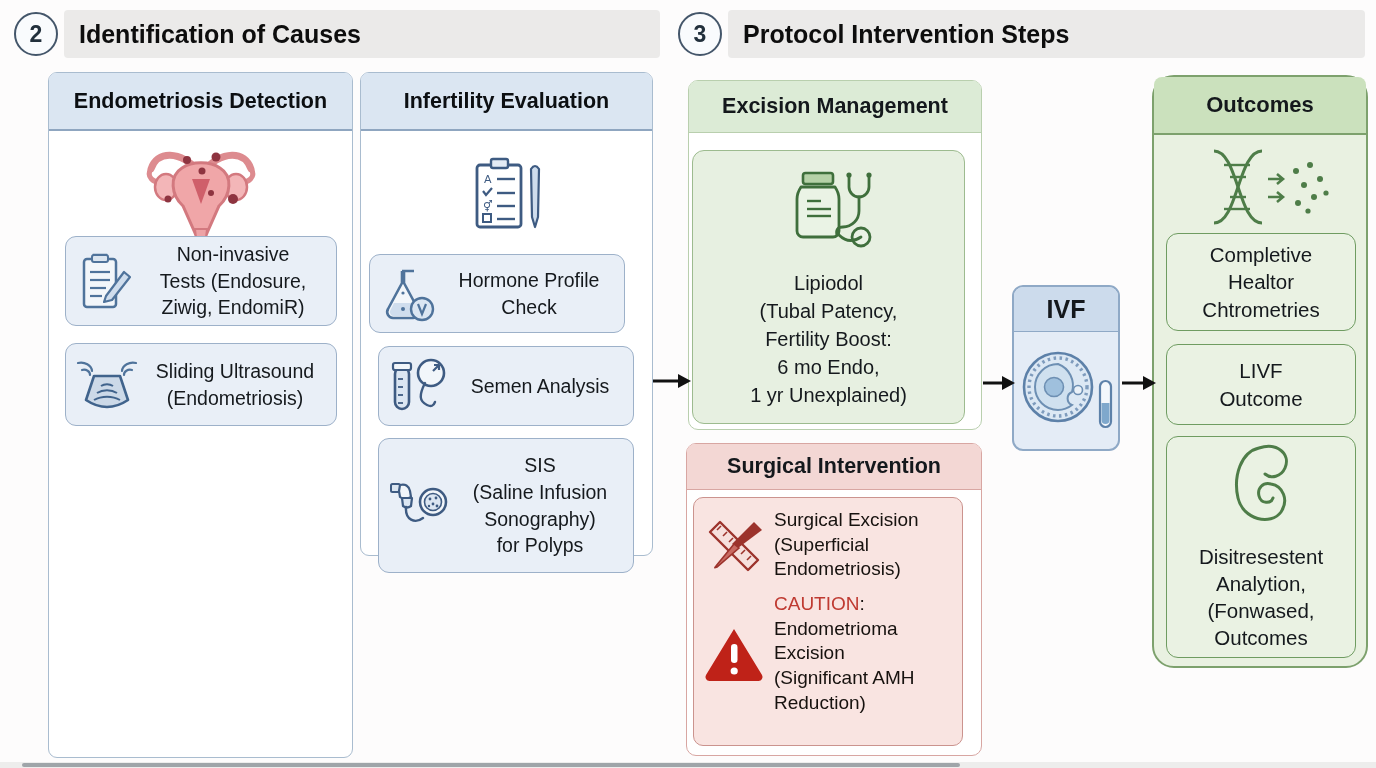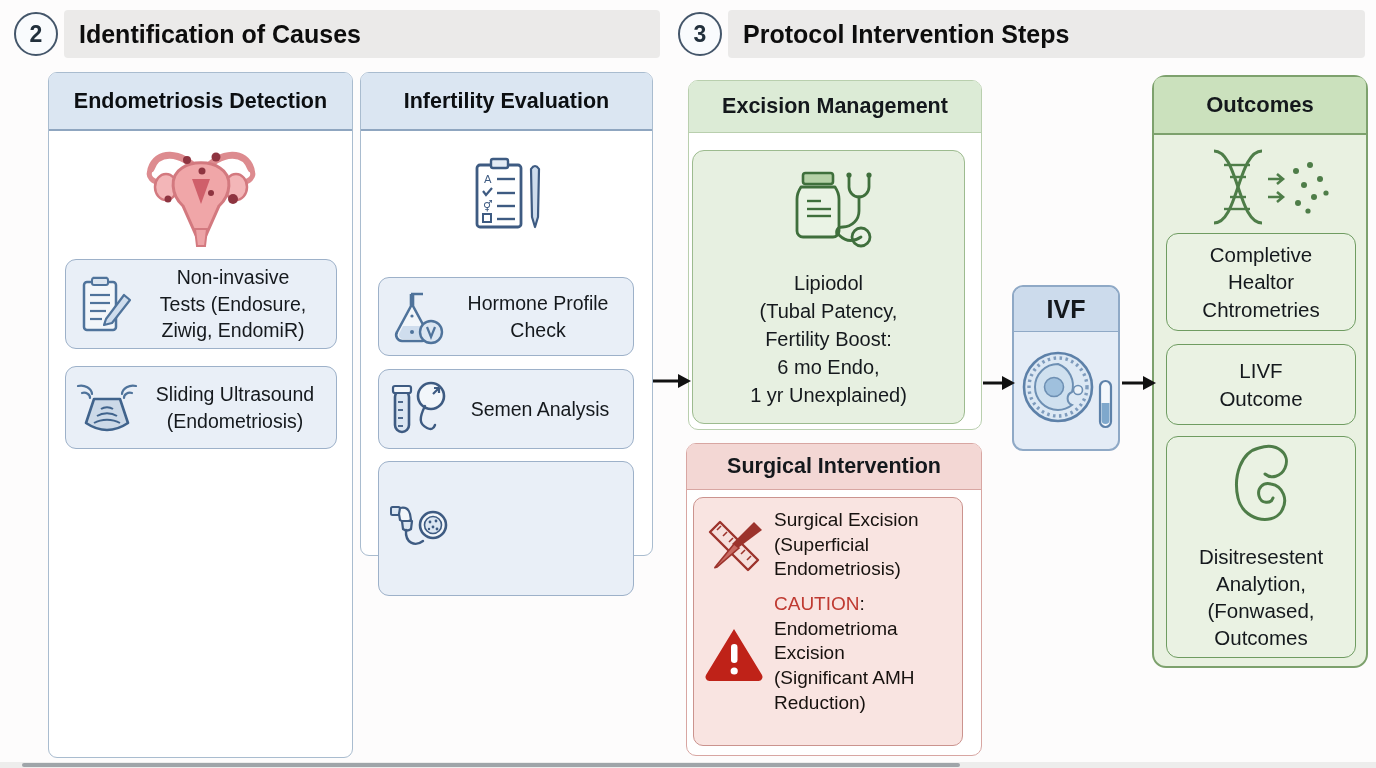--- a/index.html
+++ b/index.html
@@ -14,21 +14,21 @@
   .section-bar{position:absolute;height:48px;background:#ebeae9;border-radius:4px;
     display:flex;align-items:center;padding-left:15px;font-size:25px;font-weight:bold;color:#0d0d0d;}
 
   
   .col{position:absolute;background:#ffffff;border:1.5px solid #a9bccf;border-radius:9px;}
   .col-header{height:58px;background:#dbe6f2;border-bottom:2px solid #8fa6c0;
     border-radius:7px 7px 0 0;display:flex;align-items:center;justify-content:center;
     font-size:21.5px;font-weight:bold;color:#0c0f12;text-align:center;}
 
   .bcard{position:absolute;background:#e9eff7;border:1.5px solid #9db1c9;border-radius:11px;
-    display:flex;align-items:center;padding:6px 10px;gap:6px;margin-top:23px;}
+    display:flex;align-items:center;padding:6px 10px;gap:6px;}
   .bcard .txt{flex:1;text-align:center;font-size:19.5px;line-height:1.36;color:#15191d;}
   .preline{white-space:pre-line;}
   .icon-wrap{flex:none;display:flex;align-items:center;justify-content:center;}
   .center-icon{position:absolute;left:0;right:0;display:flex;justify-content:center;}
 
   
   .mm-group{position:absolute;left:688px;top:80px;width:294px;height:350px;background:#ffffff;
     border:1.5px solid #b9cfae;border-radius:10px;}
   .mm-header{height:52px;background:#dcebd6;border-bottom:1.5px solid #b9cfae;
     border-radius:8px 8px 0 0;display:flex;align-items:center;justify-content:center;
@@ -51,21 +51,21 @@
 
   
   .ivf-box{position:absolute;left:1012px;top:285px;width:108px;height:166px;background:#e4ecf6;
     border:2px solid #8fa9c6;border-radius:11px;}
   .ivf-header{height:45px;background:#ccdbec;border-bottom:1.5px solid #8fa9c6;
     border-radius:9px 9px 0 0;display:flex;align-items:center;justify-content:center;
     font-size:25px;font-weight:bold;}
 
   
   .out-col{position:absolute;left:1152px;top:75px;width:216px;height:593px;background:#e9f1e1;
-    border:2px solid #7da16d;border-radius:14px;}
+    border:2px solid #7da16d;border-radius:22px;}
   .out-header{height:58px;background:#cbe1bd;border-bottom:2px solid #7da16d;
     border-radius:8px 8px 0 0;display:flex;align-items:center;justify-content:center;
     font-size:22px;font-weight:bold;}
   .gcard{position:absolute;left:12px;width:190px;background:#eaf2e3;border:1.8px solid #6f9c61;
     border-radius:12px;display:flex;flex-direction:column;align-items:center;justify-content:center;
     text-align:center;font-size:20.5px;line-height:1.33;color:#15191d;padding:6px 12px;}
 
   .arrow{position:absolute;}
   .bottom-strip{position:absolute;left:0;top:762px;width:1376px;height:6px;background:#ededec;}
   .bottom-bar{position:absolute;left:22px;top:763px;width:938px;height:4px;
@@ -151,21 +151,21 @@
         <text x="22" y="57" font-size="11" fill="#3e5b82" font-family="'DejaVu Sans',sans-serif">⚥</text>
         <rect x="22" y="61" width="8" height="8" fill="none" stroke="#3e5b82" stroke-width="2"></rect>
         <line x1="36" y1="26" x2="54" y2="26" stroke="#3e5b82" stroke-width="2.4"></line>
         <line x1="36" y1="40" x2="54" y2="40" stroke="#3e5b82" stroke-width="2.4"></line>
         <line x1="36" y1="53" x2="54" y2="53" stroke="#3e5b82" stroke-width="2.4"></line>
         <line x1="36" y1="66" x2="54" y2="66" stroke="#3e5b82" stroke-width="2.4"></line>
         <path d="M70 16 q4 -6 8 0 l-1 48 l-3 10 l-3 -10 Z" fill="#cfdded" stroke="#3e5b82" stroke-width="2.2" stroke-linejoin="round"></path>
       </svg>
     </div>
 
-    <div class="bcard" style="left:17px;top:181px;width:256px;height:79px;">
+    <div class="bcard" style="left:8px;top:181px;width:256px;height:79px;">
       <span class="icon-wrap">
         <svg width="58" height="58" viewBox="0 0 58 58">
           <path d="M22 6 h12 M24 6 v12 L38 44 a6 6 0 0 1 -5 9 H13 a6 6 0 0 1 -5 -9 L22 18 V6" fill="#f2f6fa" stroke="#4f739b" stroke-width="2.6" stroke-linejoin="round"></path>
           <path d="M14 38 h18 l4 8 a4 4 0 0 1 -4 5 H14 a4 4 0 0 1 -4 -5 Z" fill="#cfdded"></path>
           <circle cx="23" cy="44" r="2" fill="#4f739b"></circle>
             <circle cx="23" cy="28" r="1.6" fill="#4f739b"></circle>
           <circle cx="42" cy="44" r="11" fill="#dbe6f2" stroke="#4f739b" stroke-width="2.4"></circle>
           <path d="M38 39 l4 10 l4 -10" stroke="#4f739b" stroke-width="2.2" fill="none"></path>
         </svg>
       </span>
@@ -199,20 +199,24 @@
           <path d="M17 31 C16 44 26 48 34 42" stroke="#3e5b82" stroke-width="2.4" fill="none" stroke-linecap="round"></path>
           <circle cx="44" cy="26" r="13" fill="#f2f6fa" stroke="#3e5b82" stroke-width="2.6"></circle>
           <circle cx="44" cy="26" r="8.5" fill="#dbe6f2" stroke="#3e5b82" stroke-width="1.6"></circle>
           <circle cx="41" cy="23" r="1.4" fill="#3e5b82"></circle>
             <circle cx="47" cy="22" r="1.4" fill="#3e5b82"></circle>
           <circle cx="44" cy="28" r="1.4" fill="#3e5b82"></circle>
             <circle cx="48" cy="30" r="1.4" fill="#3e5b82"></circle>
           <circle cx="40" cy="30" r="1.2" fill="#3e5b82"></circle>
         </svg>
       </span>
+      <span class="txt preline">SIS
+(Saline Infusion
+Sonography)
+for Polyps</span>
     </div>
   </div>
 
   <div class="mm-group">
     <div class="mm-header">Excision Management</div>
     <div class="mm-card">
       <span style="display:inline-block">
         <svg width="104" height="92" viewBox="0 0 104 92">
           <rect x="26" y="8" width="30" height="11" rx="2.5" fill="#b5d1a7" stroke="#3f6f3c" stroke-width="2.6"></rect>
           <path d="M24 22 q-4 6 -4 12 v32 a6 6 0 0 0 6 6 h30 a6 6 0 0 0 6 -6 V34 q0 -6 -4 -12 Z" fill="#eaf3e5" stroke="#3f6f3c" stroke-width="2.8" stroke-linejoin="round"></path>

